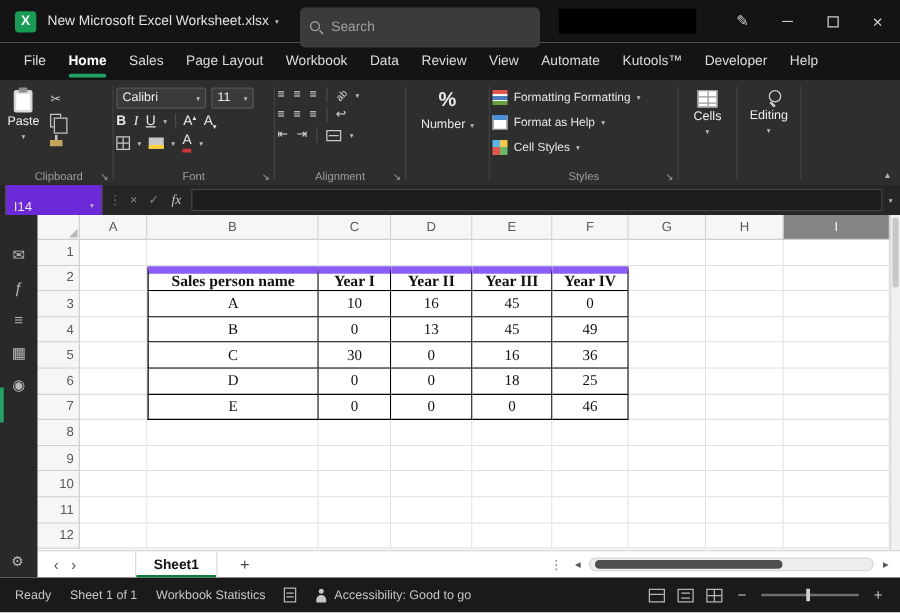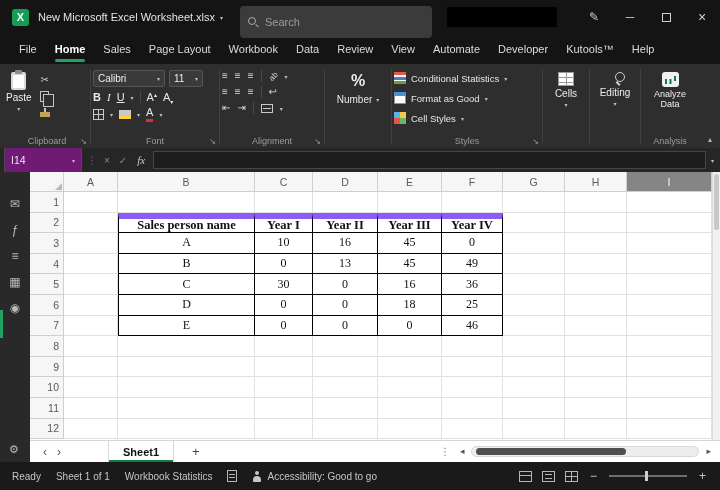--- a/index.html
+++ b/index.html
@@ -68,21 +68,21 @@
 .ic-mag{width:13px;height:13px;position:relative}
 .ic-mag::before{content:"";position:absolute;width:8px;height:8px;border:1.6px solid #d0d0d0;border-radius:50%}
 .ic-mag::after{content:"";position:absolute;left:8.5px;top:8.5px;width:5px;height:1.6px;background:#d0d0d0;transform:rotate(45deg);transform-origin:0 0}
 .ic-analyze{width:17px;height:15px;background:#f0f0f0;border-radius:3px;position:relative}
 .ic-analyze::after{content:"";position:absolute;left:3px;bottom:3px;width:2.5px;height:5px;background:#107C41;box-shadow:4.5px 0 0 #107C41,9px -3px 0 #107C41}
 .two-line{width:44px;line-height:1.15;font-size:9px}
 .ribbon-collapse{position:absolute;right:8px;bottom:4px;color:#b0b0b0;font-size:8px}
 
 
 .formulabar{height:24px;background:#262626;display:flex;align-items:center;padding:0 6px 0 4px;gap:5px}
-.namebox{width:78px;height:18px;background:#701a75;border:1px solid #4c4c4c;display:flex;align-items:center;justify-content:space-between;padding:13px 6px;font-size:10.5px;color:#e8e8e8}
+.namebox{width:78px;height:18px;background:#6d28d9;border:1px solid #4c4c4c;display:flex;align-items:flex-start;justify-content:space-between;padding:13px 6px;font-size:10.5px;color:#e8e8e8}
 .fb-dots{color:#6e6e6e;font-size:10px}
 .fb-ic{color:#8b8b8b;font-size:10px;padding:0 2px}
 .fb-fx{color:#c9c9c9;font-size:11px;font-style:italic;font-family:"Liberation Serif",serif;padding:0 3px}
 .fb-input{flex:1;height:18px;background:#1d1d1d;border:1px solid #454545;color:#eee;font-size:11px;padding:0 4px;outline:none}
 
 
 .main{height:268px;position:relative;background:#fff}
 .left-strip{position:absolute;left:0;top:0;width:30px;height:290px;background:#292929;z-index:5}
 .lp-icons{display:flex;flex-direction:column;align-items:center;gap:14px;padding-top:26px}
 .lp-ic{color:#b9b9b9;font-size:12px;line-height:1}
@@ -158,22 +158,22 @@
   <div class="menu-items">
       <div class="menu-item">File</div>
       <div class="menu-item active">Home</div>
       <div class="menu-item">Sales</div>
       <div class="menu-item">Page Layout</div>
       <div class="menu-item">Workbook</div>
       <div class="menu-item">Data</div>
       <div class="menu-item">Review</div>
       <div class="menu-item">View</div>
       <div class="menu-item">Automate</div>
+      <div class="menu-item">Kutools™</div>
       <div class="menu-item">Developer</div>
-      <div class="menu-item">Kutools™</div>
       <div class="menu-item">Help</div>
     </div>
 
 </div>
 
 <div class="ribbon">
 
   <div class="rgroup" style="width:82px">
     <div class="rgc" style="flex-direction:row;gap:8px">
       <div class="bigbtn">
@@ -272,26 +272,26 @@
       </div>
     </div>
     <div class="rg-label"></div>
   </div>
   <div class="rsep"></div>
 
   <div class="rgroup" style="width:146px">
     <div class="rgc">
         <div class="style-row">
           <span class="stic ic-cf"></span>
-          <span>Conditional Statistics</span>
+          <span>Formatting Formatting</span>
           <span class="chev">▾</span>
         </div>
         <div class="style-row">
           <span class="stic ic-fat"></span>
-          <span>Format as Good</span>
+          <span>Format as Help</span>
           <span class="chev">▾</span>
         </div>
         <div class="style-row">
           <span class="stic ic-cs"></span>
           <span>Cell Styles</span>
           <span class="chev">▾</span>
         </div>
       </div>
     <div class="rg-label">
         <span>Styles</span>
@@ -317,31 +317,20 @@
       <div class="bigbtn">
         <span class="ic-mag"></span>
         <span>Editing</span>
         <span class="chev">▾</span>
       </div>
     </div>
     <div class="rg-label"></div>
   </div>
   <div class="rsep"></div>
 
-  <div class="rgroup" style="width:54px">
-    <div class="rgc" style="align-items:center">
-      <div class="bigbtn">
-        <span class="ic-analyze"></span>
-        <span class="two-line">Analyze Data</span>
-      </div>
-    </div>
-    <div class="rg-label">
-        <span>Analysis</span>
-      </div>
-  </div>
 
   <span class="ribbon-collapse">▴</span>
 </div>
 
 <div class="formulabar">
   <div class="namebox">
     <span>I14</span>
     <span class="chev">▾</span>
   </div>
   <span class="fb-dots">⋮</span>

